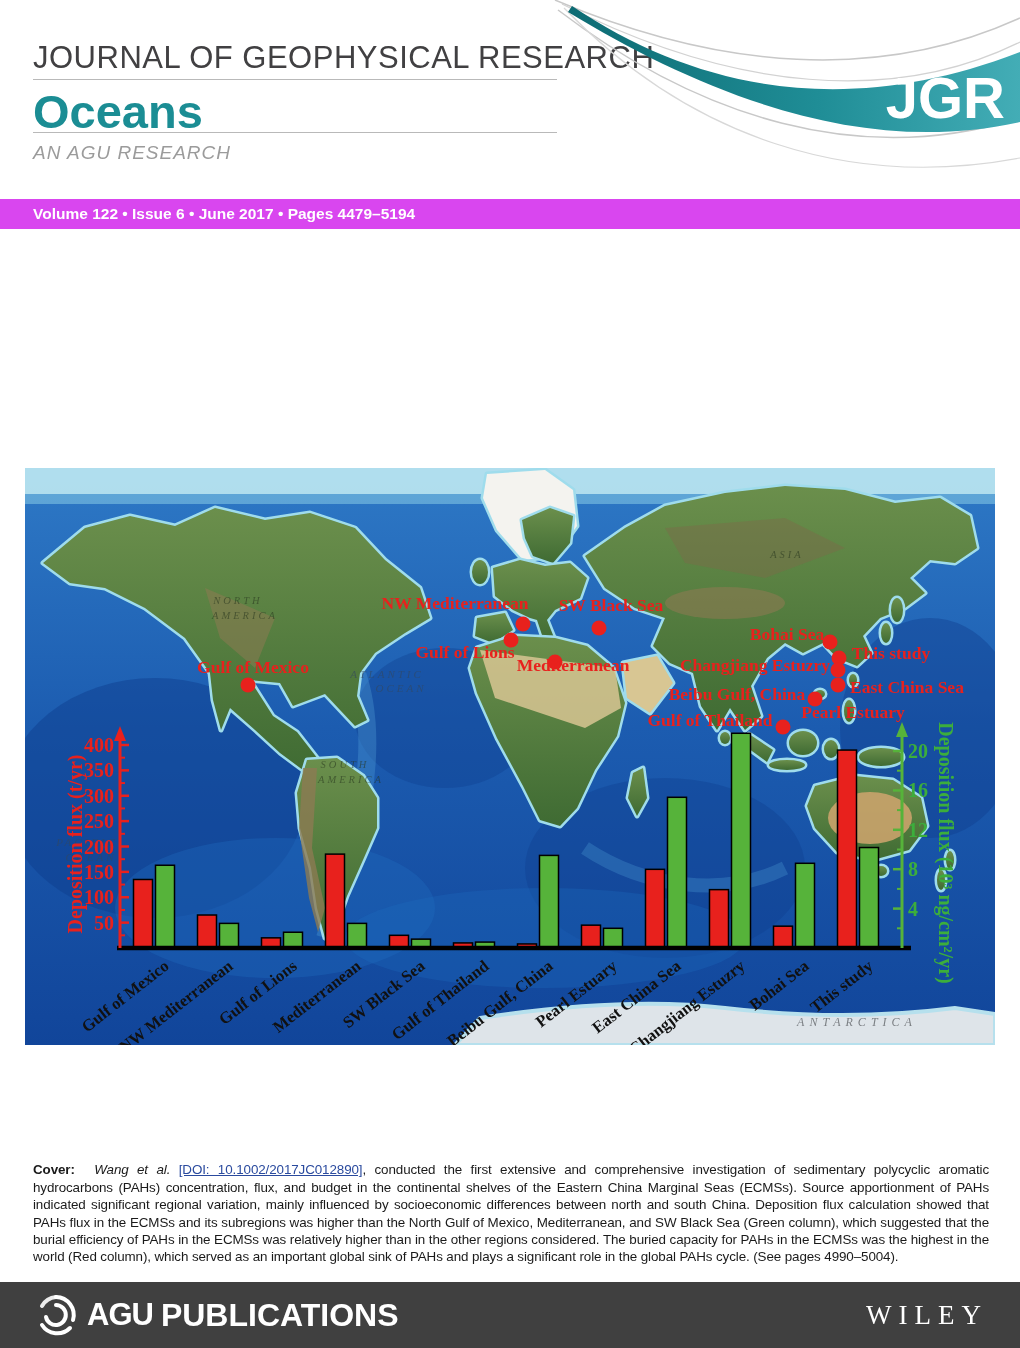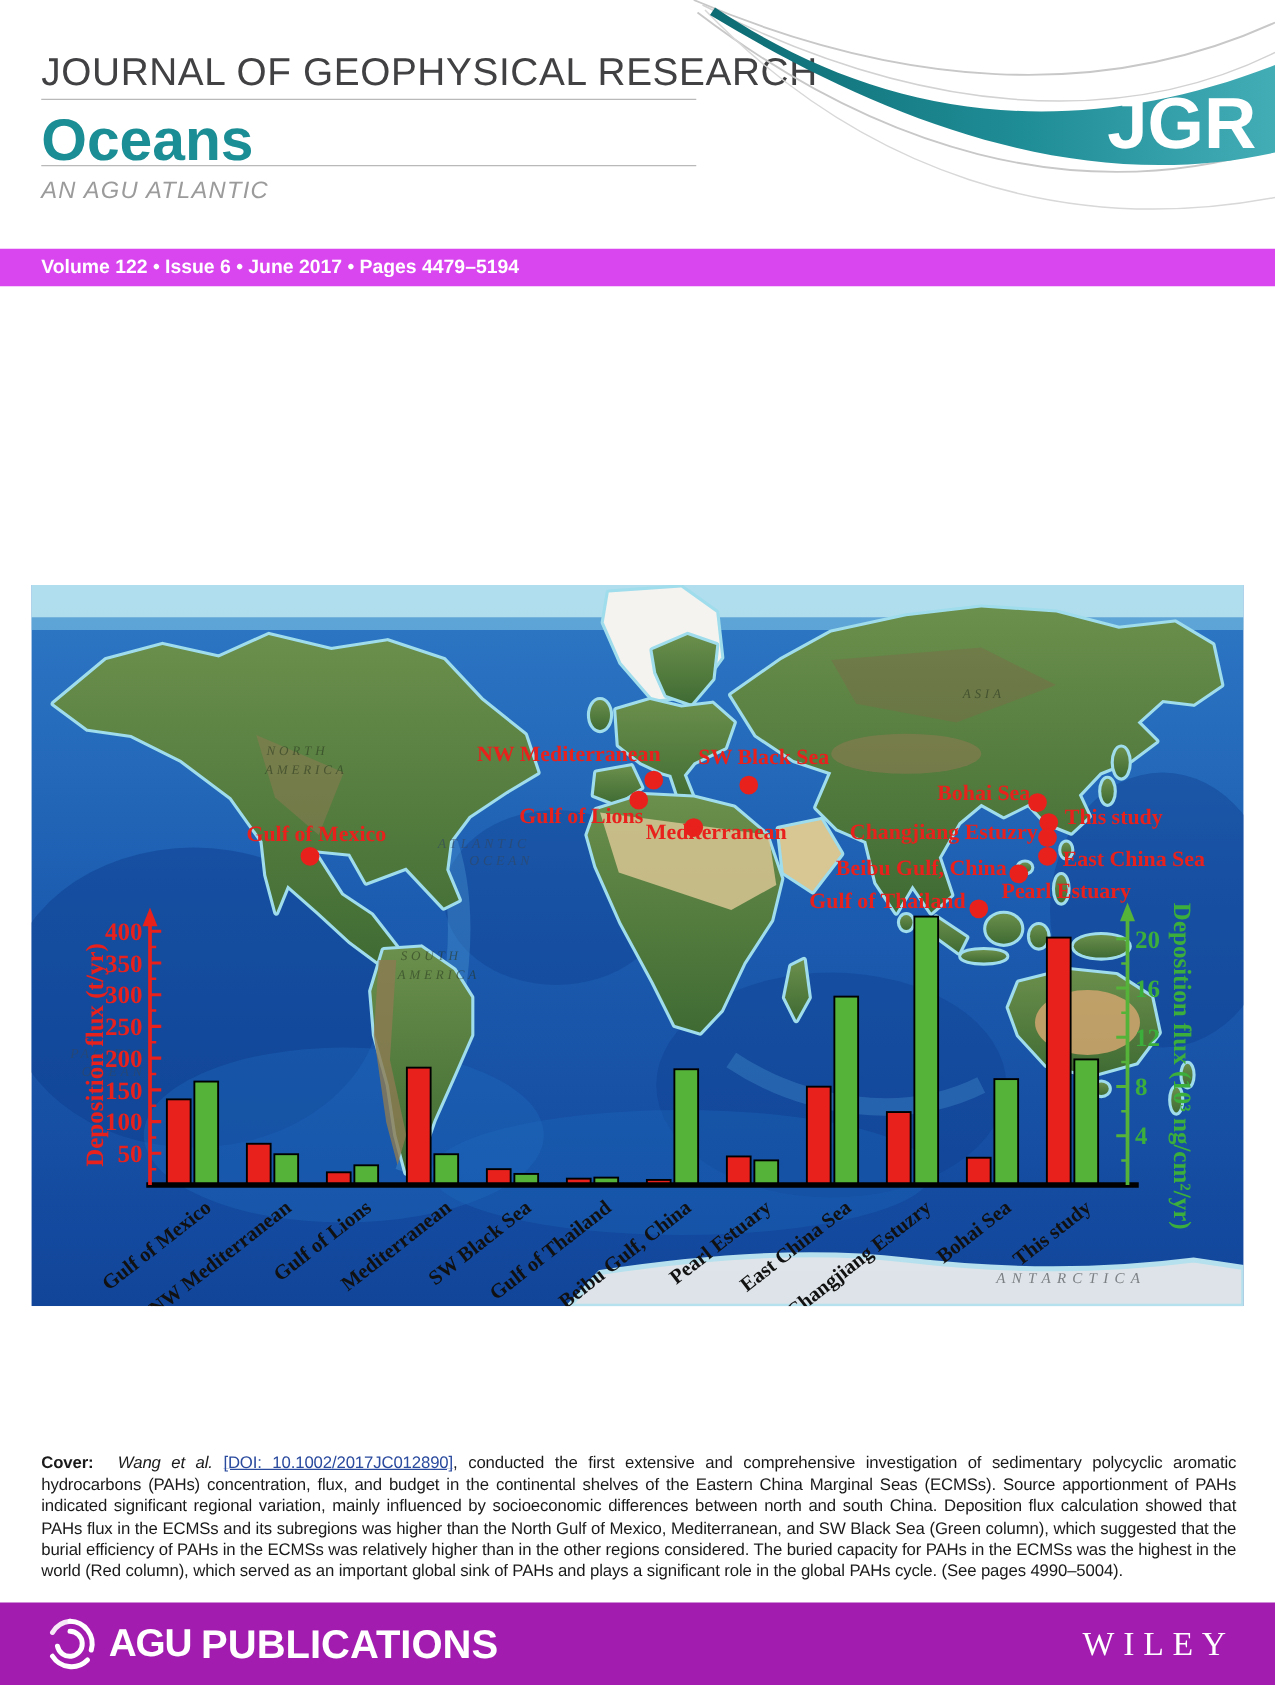--- a/index.html
+++ b/index.html
@@ -16,36 +16,36 @@
   .swoosh{position:absolute;top:0;right:0;width:470px;height:198px;}
   .issue-bar{position:absolute;left:0;top:199px;width:1020px;height:30px;background:#d946ef;
       color:#fff;font-size:15.5px;font-weight:bold;line-height:30px;padding-left:33px;box-sizing:border-box;}
   .map-wrap{position:absolute;left:25px;top:468px;width:970px;height:577px;overflow:hidden;}
   .map-wrap svg{position:absolute;left:0;top:0;}
   .caption{position:absolute;left:33px;top:1148px;width:956px;font-size:13.4px;line-height:17.4px;
       color:#1a1a1a;text-align:justify;letter-spacing:-0.1px;}
   .caption b{font-weight:bold;}
   .caption i{font-style:italic;margin-left:11px;}
   .caption a{color:#2a4a9e;text-decoration:underline;cursor:pointer;margin-top:44px;}
-  .footer{position:absolute;left:0;top:1282px;width:1020px;height:66px;background:#a21caf;}
+  .footer{position:absolute;left:0;top:1282px;width:1020px;height:66px;background:#404040;}
   .agu-group{position:absolute;left:33px;top:0;height:66px;display:flex;align-items:center;gap:8px;color:#fff;}
   .agu-word{font-size:31px;font-weight:bold;letter-spacing:-1px;}
   .pub-word{font-size:32px;font-weight:bold;letter-spacing:0px;text-align:center;}
   .wiley{position:absolute;right:32px;top:0;height:66px;display:flex;align-items:center;
       font-family:"Liberation Serif",serif;font-size:27px;color:#fff;letter-spacing:7px;margin-left:24px;}
 </style>
 </head>
 <body>
 
 <div class="masthead">
   <h1 class="journal-title">JOURNAL OF GEOPHYSICAL RESEARCH</h1>
   <div class="rule r1"></div>
   <div class="oceans">Oceans</div>
   <div class="rule r2"></div>
-  <div class="tagline">AN AGU ATLANTIC</div>
+  <div class="tagline">AN AGU RESEARCH</div>
 </div>
 
 <svg class="swoosh" viewBox="0 0 470 198">
   <defs>
     <linearGradient id="ribbon" x1="0" y1="0" x2="1" y2="0">
       <stop offset="0" stop-color="#0d6b73"></stop>
       <stop offset="0.55" stop-color="#1f8d96"></stop>
       <stop offset="1" stop-color="#43adb6"></stop>
     </linearGradient>
   </defs>

